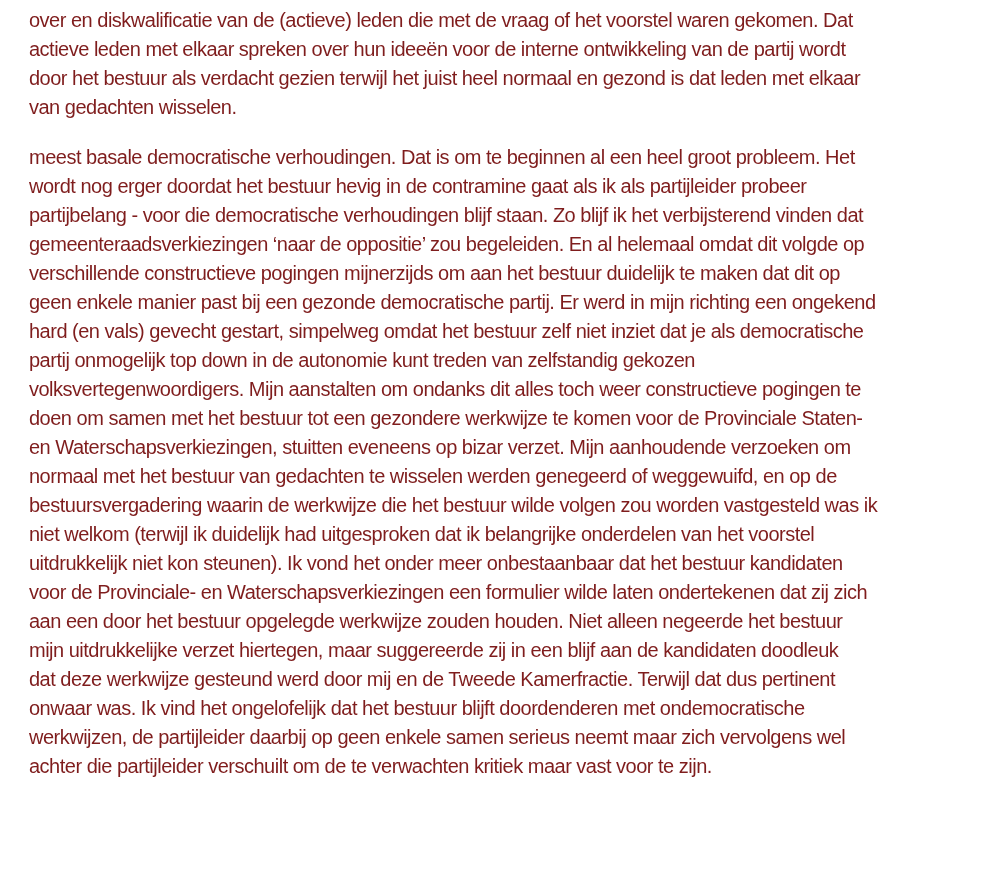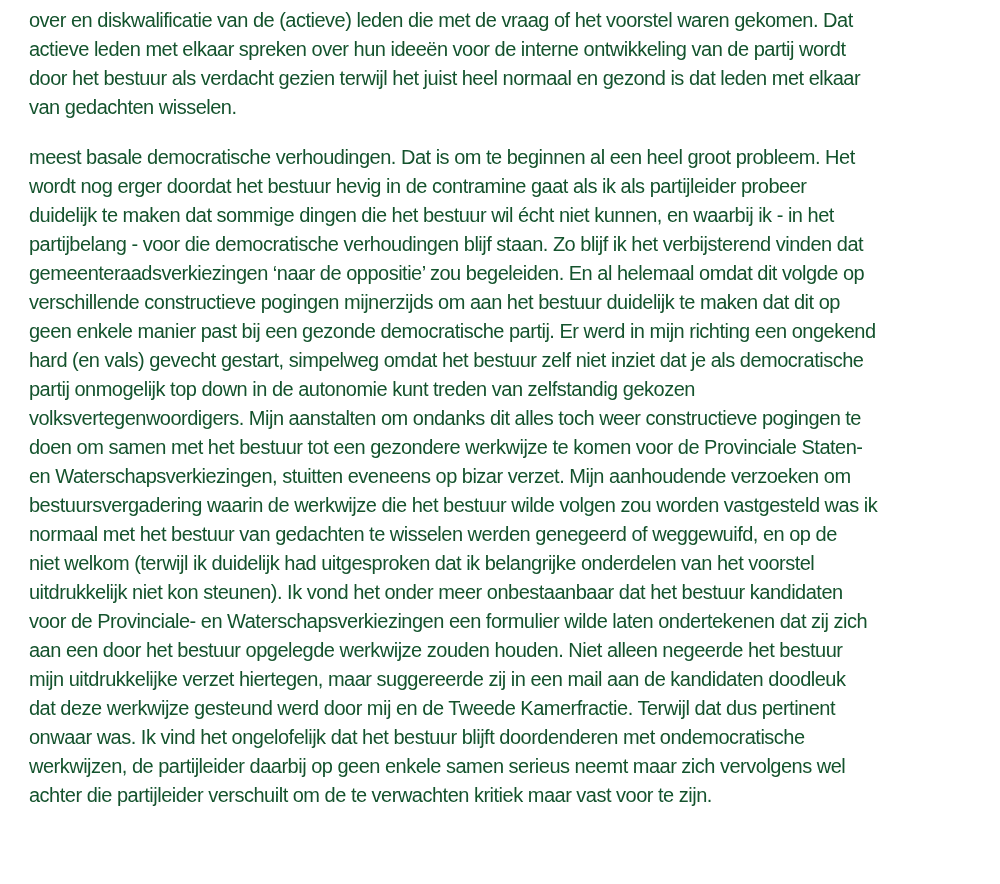--- a/index.html
+++ b/index.html
@@ -14,21 +14,21 @@
     font-family: "Liberation Sans", "DejaVu Sans", sans-serif;
   }
   .page {
     box-sizing: border-box;
     width: 1000px;
     height: 884px;
     padding: 6px 18px 0 29px;
     background: #ffffff;
   }
   .doc-body {
-    color: #14532d;
+    color: #7f1d1d;
     font-size: 20px;
     line-height: 29px;
     letter-spacing: -0.5px;
   }
   p.para {
     margin: 0 0 21px 0;
     padding: 0;
   }
   span.line {
     display: block;
@@ -42,36 +42,35 @@
   <div class="doc-body">
       <p class="para">
         <span class="line">over en diskwalificatie van de (actieve) leden die met de vraag of het voorstel waren gekomen. Dat</span>
         <span class="line">actieve leden met elkaar spreken over hun ideeën voor de interne ontwikkeling van de partij wordt</span>
         <span class="line">door het bestuur als verdacht gezien terwijl het juist heel normaal en gezond is dat leden met elkaar</span>
         <span class="line">van gedachten wisselen.</span>
       </p>
       <p class="para">
         <span class="line">meest basale democratische verhoudingen. Dat is om te beginnen al een heel groot probleem. Het</span>
         <span class="line">wordt nog erger doordat het bestuur hevig in de contramine gaat als ik als partijleider probeer</span>
-        <span class="line">duidelijk te maken dat sommige dingen die het bestuur wil écht niet kunnen, en waarbij ik - in het</span>
         <span class="line">partijbelang - voor die democratische verhoudingen blijf staan. Zo blijf ik het verbijsterend vinden dat</span>
         <span class="line">gemeenteraadsverkiezingen ‘naar de oppositie’ zou begeleiden. En al helemaal omdat dit volgde op</span>
         <span class="line">verschillende constructieve pogingen mijnerzijds om aan het bestuur duidelijk te maken dat dit op</span>
         <span class="line">geen enkele manier past bij een gezonde democratische partij. Er werd in mijn richting een ongekend</span>
         <span class="line">hard (en vals) gevecht gestart, simpelweg omdat het bestuur zelf niet inziet dat je als democratische</span>
         <span class="line">partij onmogelijk top down in de autonomie kunt treden van zelfstandig gekozen</span>
         <span class="line">volksvertegenwoordigers. Mijn aanstalten om ondanks dit alles toch weer constructieve pogingen te</span>
         <span class="line">doen om samen met het bestuur tot een gezondere werkwijze te komen voor de Provinciale Staten-</span>
         <span class="line">en Waterschapsverkiezingen, stuitten eveneens op bizar verzet. Mijn aanhoudende verzoeken om</span>
+        <span class="line">normaal met het bestuur van gedachten te wisselen werden genegeerd of weggewuifd, en op de</span>
         <span class="line">bestuursvergadering waarin de werkwijze die het bestuur wilde volgen zou worden vastgesteld was ik</span>
-        <span class="line">normaal met het bestuur van gedachten te wisselen werden genegeerd of weggewuifd, en op de</span>
         <span class="line">niet welkom (terwijl ik duidelijk had uitgesproken dat ik belangrijke onderdelen van het voorstel</span>
         <span class="line">uitdrukkelijk niet kon steunen). Ik vond het onder meer onbestaanbaar dat het bestuur kandidaten</span>
         <span class="line">voor de Provinciale- en Waterschapsverkiezingen een formulier wilde laten ondertekenen dat zij zich</span>
         <span class="line">aan een door het bestuur opgelegde werkwijze zouden houden. Niet alleen negeerde het bestuur</span>
-        <span class="line">mijn uitdrukkelijke verzet hiertegen, maar suggereerde zij in een mail aan de kandidaten doodleuk</span>
+        <span class="line">mijn uitdrukkelijke verzet hiertegen, maar suggereerde zij in een blijf aan de kandidaten doodleuk</span>
         <span class="line">dat deze werkwijze gesteund werd door mij en de Tweede Kamerfractie. Terwijl dat dus pertinent</span>
         <span class="line">onwaar was. Ik vind het ongelofelijk dat het bestuur blijft doordenderen met ondemocratische</span>
         <span class="line">werkwijzen, de partijleider daarbij op geen enkele samen serieus neemt maar zich vervolgens wel</span>
         <span class="line">achter die partijleider verschuilt om de te verwachten kritiek maar vast voor te zijn.</span>
       </p>
     </div>
 </main>
 
 </body></html>

